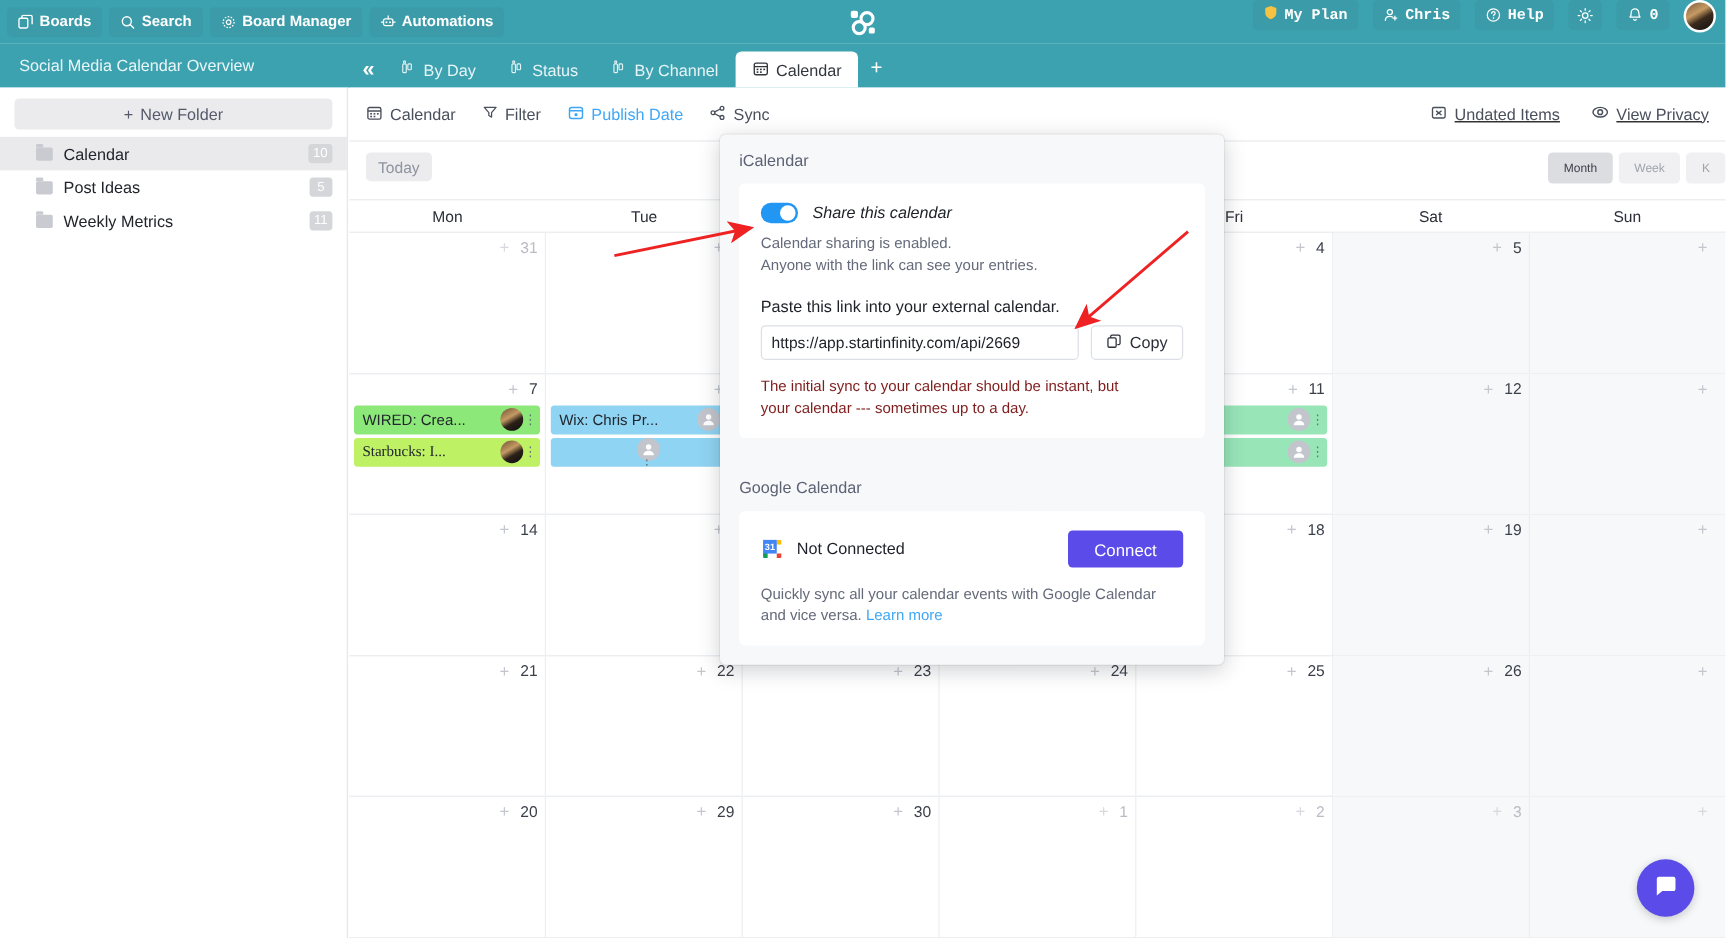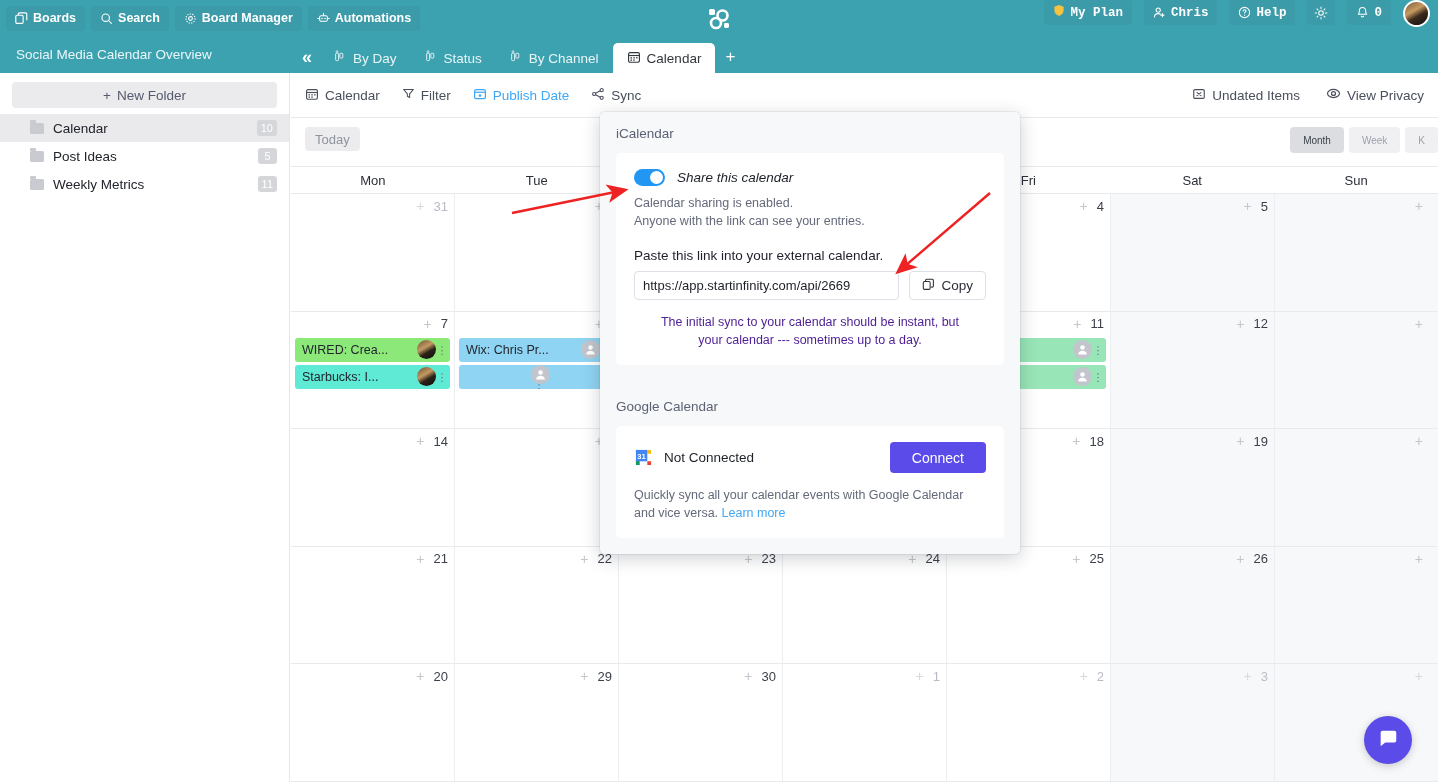--- a/index.html
+++ b/index.html
@@ -95,21 +95,21 @@
   .toolbar {
     height: 45px; border-bottom: 1px solid #e9eaee;
     display: flex; align-items: center; padding: 0 14px; position: relative;
   }
   .tool {
     display: flex; align-items: center; gap: 6px;
     margin-right: 22px; font-size: 13.5px; color: #4a4f5c; cursor: pointer;
     white-space: nowrap;
   }
   .tool.hl { color: #3FA7F5; }
-  .toolbar-right { position: absolute; right: 14px; display: flex; align-items: flex-end; }
+  .toolbar-right { position: absolute; right: 14px; display: flex; align-items: flex-end; text-decoration: underline; }
   .toolbar-right .tool { margin-right: 0; margin-left: 26px; }
 
   
   .calctl { height: 48px; position: relative; }
   .today-btn {
     position: absolute; left: 14px; top: 9px; height: 24px; padding: 0 10px;
     background: #ececee; border-radius: 4px; color: #8e93a0;
     font-size: 13px; display: flex; align-items: center; cursor: pointer;
   }
   .viewsw { position: absolute; right: 0px; top: 9px; display: flex; gap: 5px; }
@@ -177,21 +177,21 @@
     flex: 1; height: 29px; border: 1px solid #dcdfe5; border-radius: 4px;
     background: #fff; padding: 0 8px; font-size: 13px; color: #1d2028;
     font-family: "Liberation Sans", sans-serif;
     display: flex; align-items: center; overflow: hidden; white-space: nowrap;
   }
   .copybtn {
     height: 29px; padding: 0 12px; border: 1px solid #dcdfe5; border-radius: 4px;
     background: #fff; font-size: 13.5px; color: #2b2f38; cursor: pointer;
     display: flex; align-items: center; gap: 6px;
   }
-  .m-note { font-size: 12.5px; color: #4c1d95; margin-top: 13px; line-height: 18px; text-align: center; }
+  .m-note { font-size: 12.5px; color: #7f1d1d; margin-top: 13px; line-height: 18px; }
   .m-section-title2 { font-size: 13.5px; color: #5c6273; margin: 34px 0 12px; }
   .gc-row { display: flex; align-items: center; }
   .gc-ic { width: 19px; height: 19px; flex: none; margin-right: 11px; position: relative; }
   .gc-status { font-size: 13.5px; color: #1d2028; flex: 1; }
   .connect-btn {
     height: 31px; padding: 0 22px; background: #5B4BE8; color: #fff;
     border-radius: 4px; font-size: 14px; display: flex; align-items: center;
     cursor: pointer;
   }
   .gc-note { font-size: 12.5px; color: #646a7a; margin-top: 13px; line-height: 18px; }
@@ -533,21 +533,21 @@
           <div class="daynum">
             <span class="plus">+</span>
             <span>7</span>
           </div>
           <div class="events">
             <div class="ev" style="background: rgb(140, 232, 120);">
               <span class="lbl">WIRED: Crea...</span>
               <span class="av photo"></span>
               <span class="dots">⋮</span>
             </div>
-            <div class="ev" style="background: #5eead4;">
+            <div class="ev" style="background: #bef264; font-family: Liberation Serif, serif;">
               <span class="lbl">Starbucks: I...</span>
               <span class="av photo"></span>
               <span class="dots">⋮</span>
             </div>
           </div>
         </div>
         <div class="cell">
           <div class="daynum">
             <span class="plus">+</span>
             <span></span>

